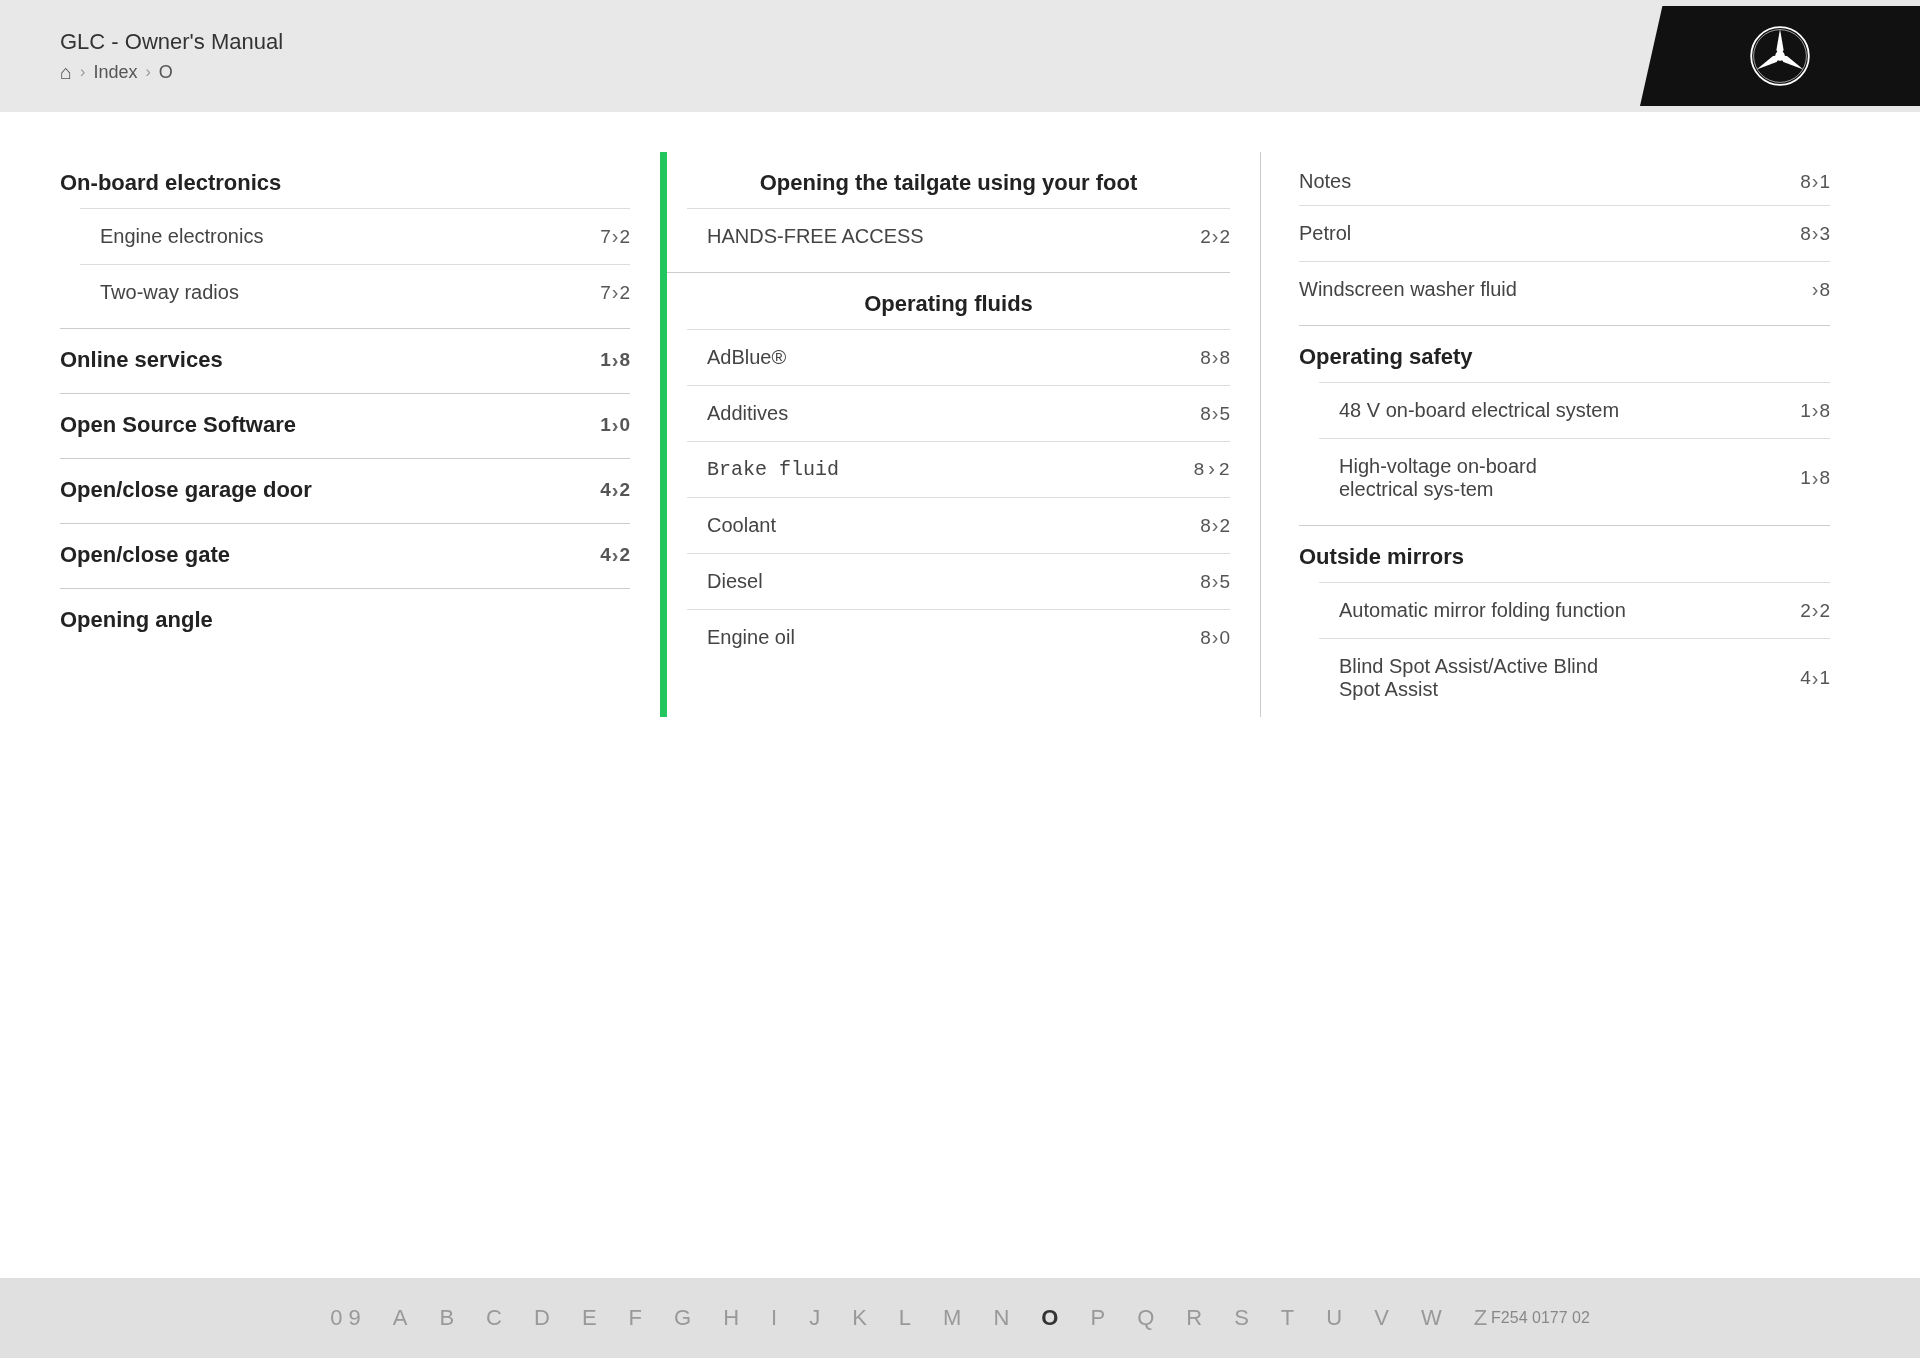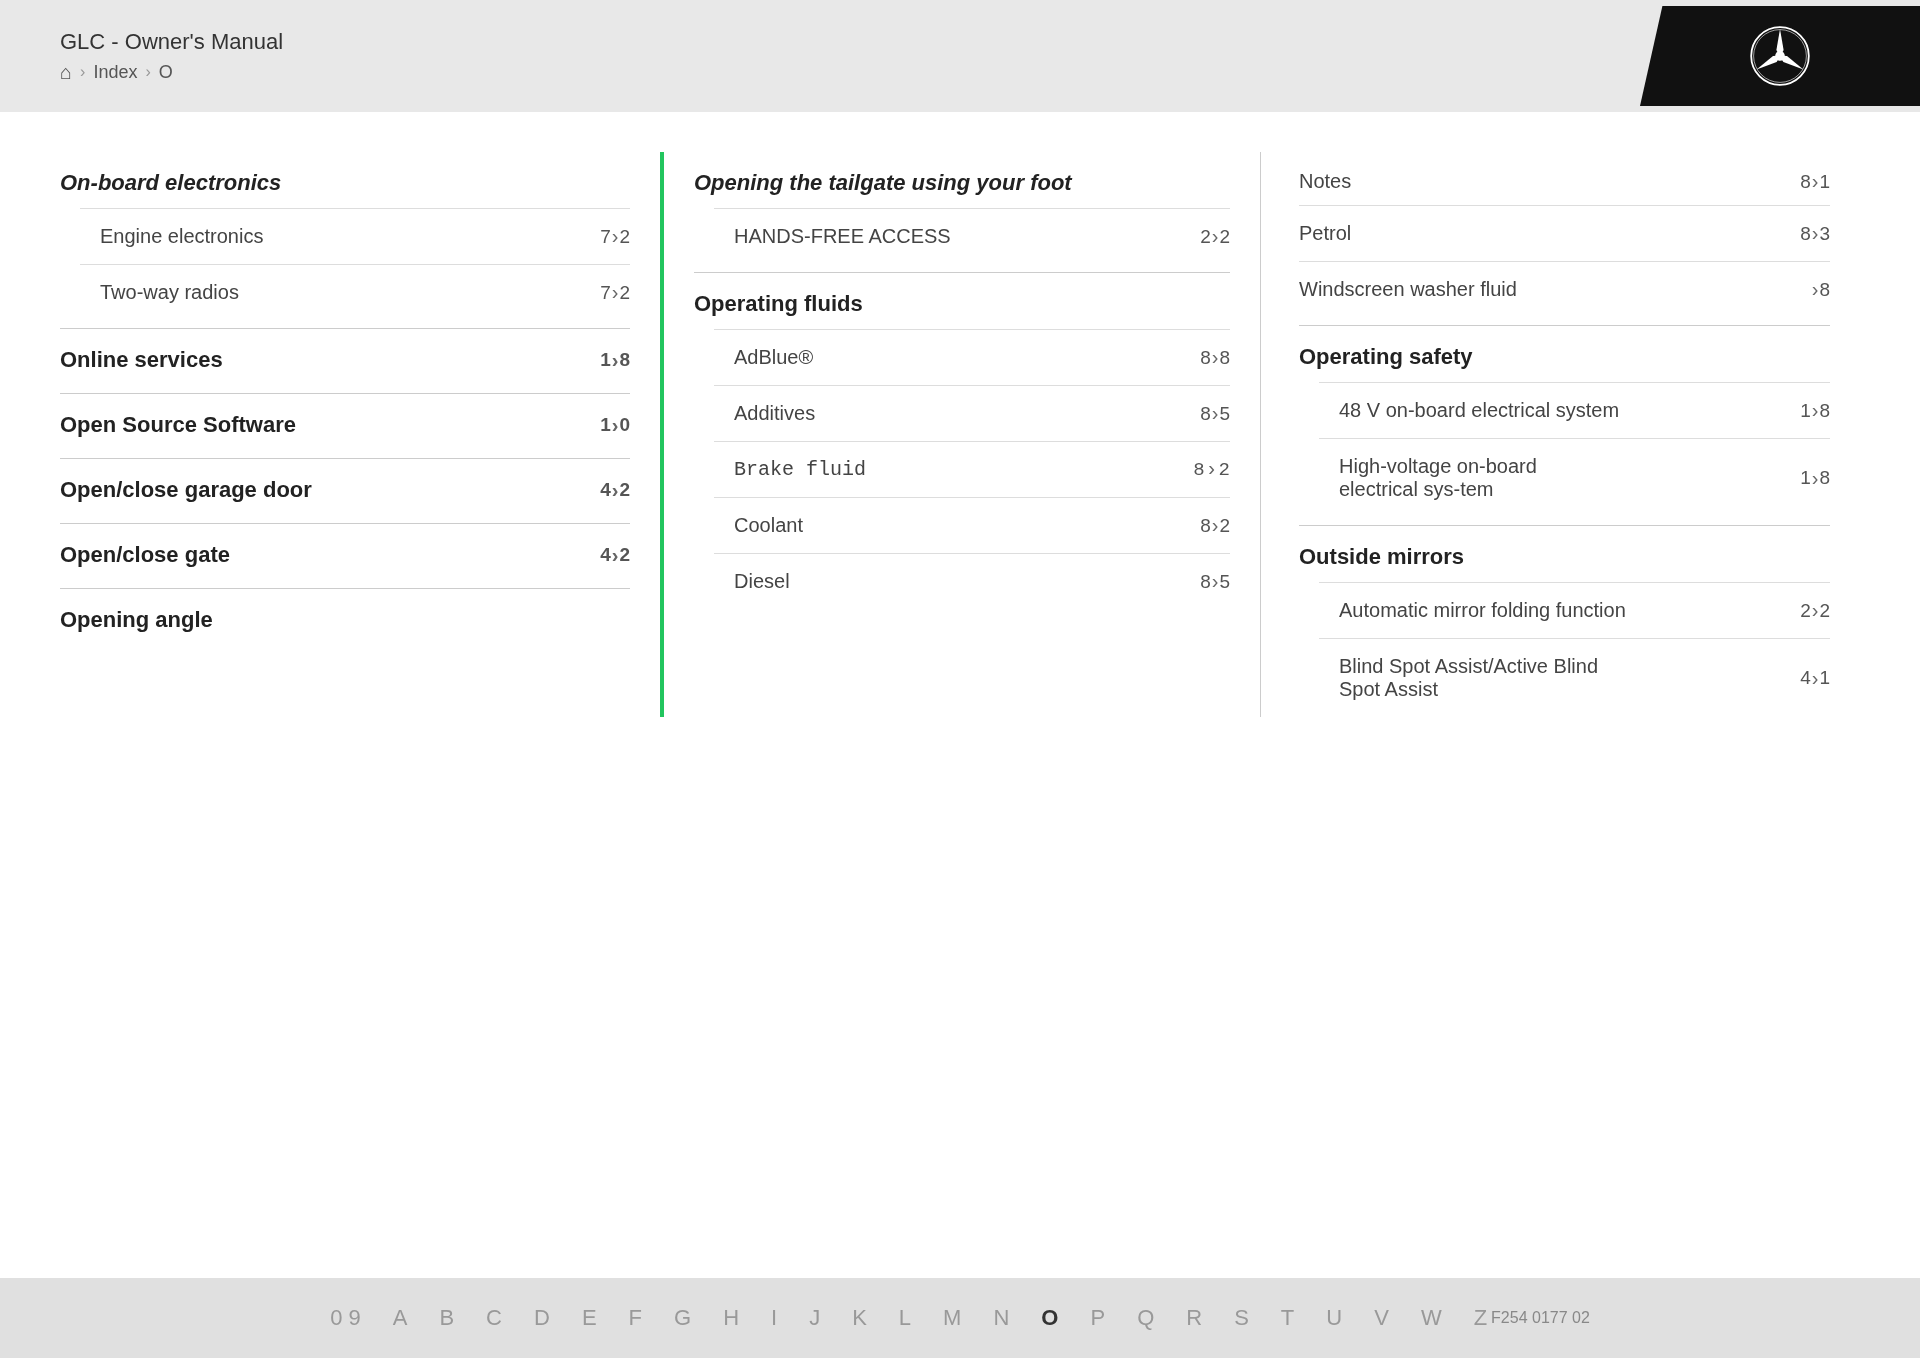--- a/index.html
+++ b/index.html
@@ -88,21 +88,20 @@
       font-weight: bold;
       font-size: 22px;
       color: #222;
       padding: 18px 0 12px 0;
       border-top: 1px solid #ccc;
       margin-top: 8px;
     }
     .section-header:first-child {
       border-top: none;
       margin-top: 0;
-      font-style: italic;
     }
 
     .section-header-with-page {
       display: flex;
       justify-content: space-between;
       align-items: center;
       font-weight: bold;
       font-size: 22px;
       color: #222;
       padding: 18px 0 12px 0;
@@ -236,21 +235,21 @@
 
       <div class="section-header-with-page">
         <span>Open/close gate</span>
         <span class="page-ref">4<span class="page-arrow"></span>2</span>
       </div>
 
       <div class="section-header">Opening angle</div>
 
     </div>
 
-    <div class="column" style="border-left: 4px solid #22c55e; padding-left: 30px;">
+    <div class="column" style="border-left: 7px solid #22c55e;  text-align: center;">
 
       <div class="section-header" style="border-top:none; margin-top:0;">Opening the tailgate using your foot</div>
       <div class="sub-item" style="margin-left:20px;">
         <span>HANDS-FREE ACCESS</span>
         <span class="page-ref">2<span class="page-arrow"></span>2</span>
       </div>
 
       <div class="section-header">Operating fluids</div>
       <div class="sub-item" style="margin-left:20px;">
         <span>AdBlue®</span>
@@ -264,20 +263,24 @@
         <span>Brake fluid</span>
         <span class="page-ref">8<span class="page-arrow"></span>2</span>
       </div>
       <div class="sub-item" style="margin-left:20px;">
         <span>Coolant</span>
         <span class="page-ref">8<span class="page-arrow"></span>2</span>
       </div>
       <div class="sub-item" style="margin-left:20px;">
         <span>Diesel</span>
         <span class="page-ref">8<span class="page-arrow"></span>5</span>
+      </div>
+      <div class="sub-item" style="margin-left:20px;">
+        <span>Engine oil</span>
+        <span class="page-ref">8<span class="page-arrow"></span>0</span>
       </div>
 
     </div>
 
     <div class="column" style="border-left: 1px solid #ccc; padding-left: 38px;">
 
       <div style="display:flex; justify-content:space-between; align-items:center; padding: 18px 0 12px 0; border-top:none; font-size:20px; color:#444;">
         <span>Notes</span>
         <span class="page-ref">8<span class="page-arrow"></span>1</span>
       </div>

